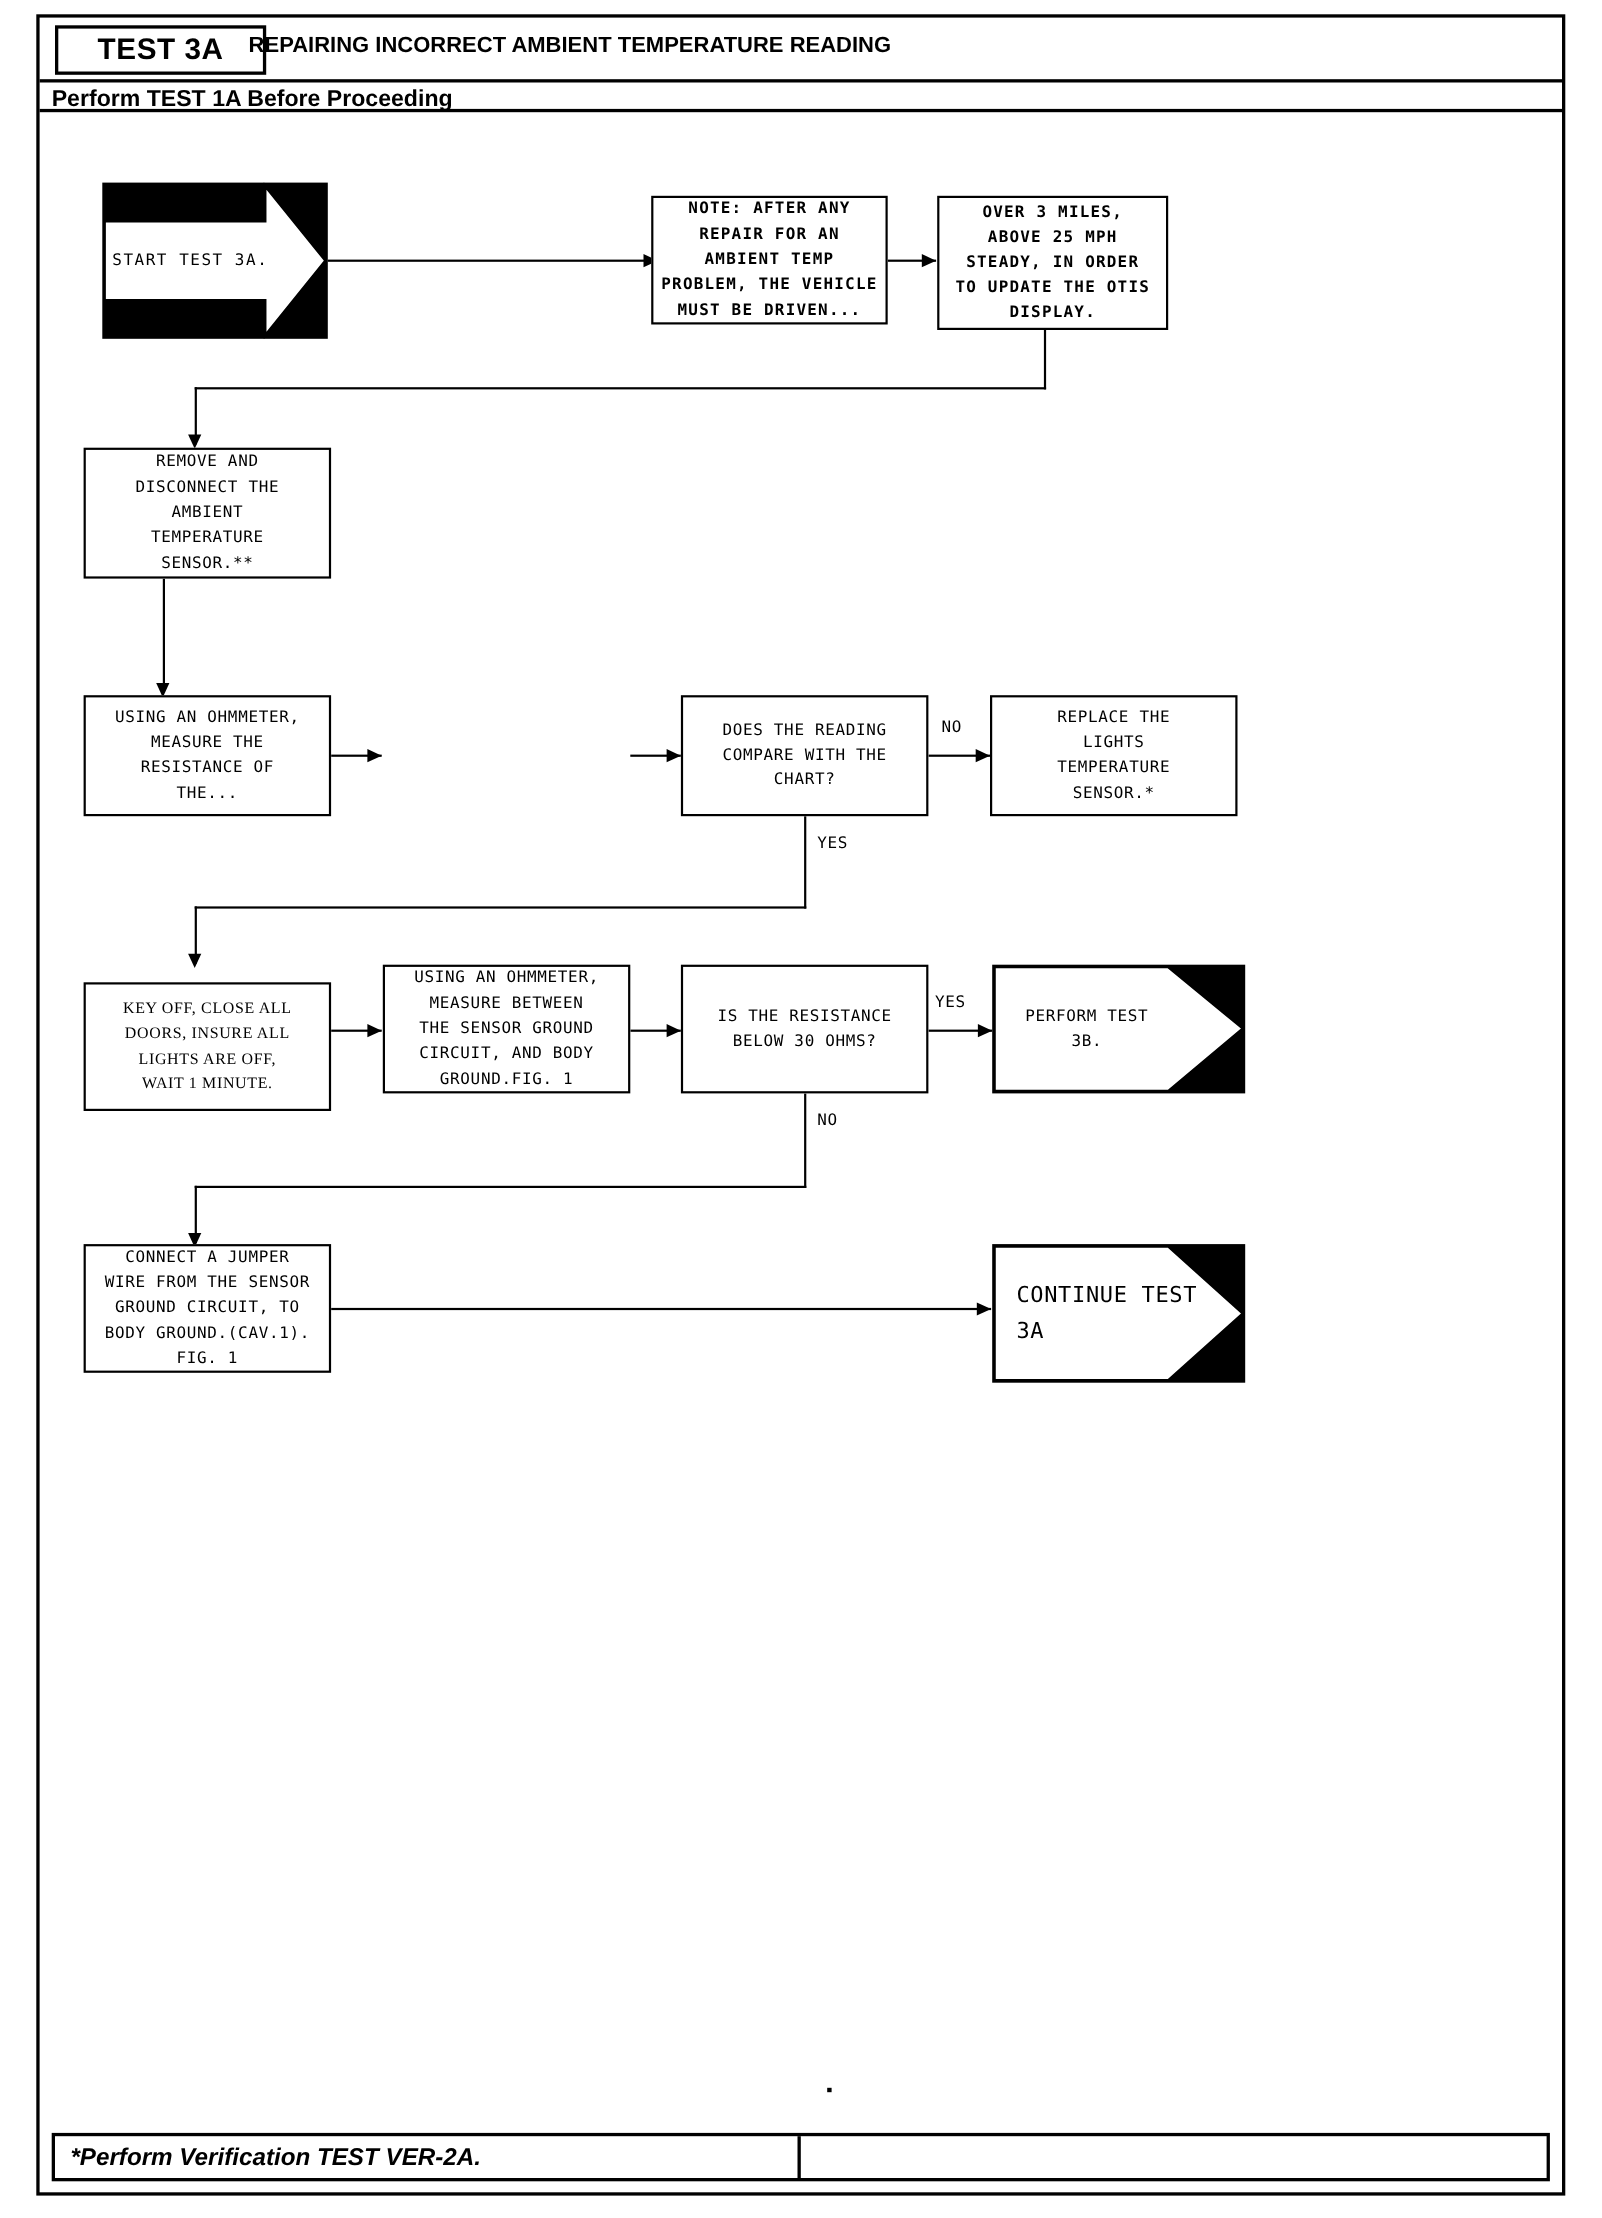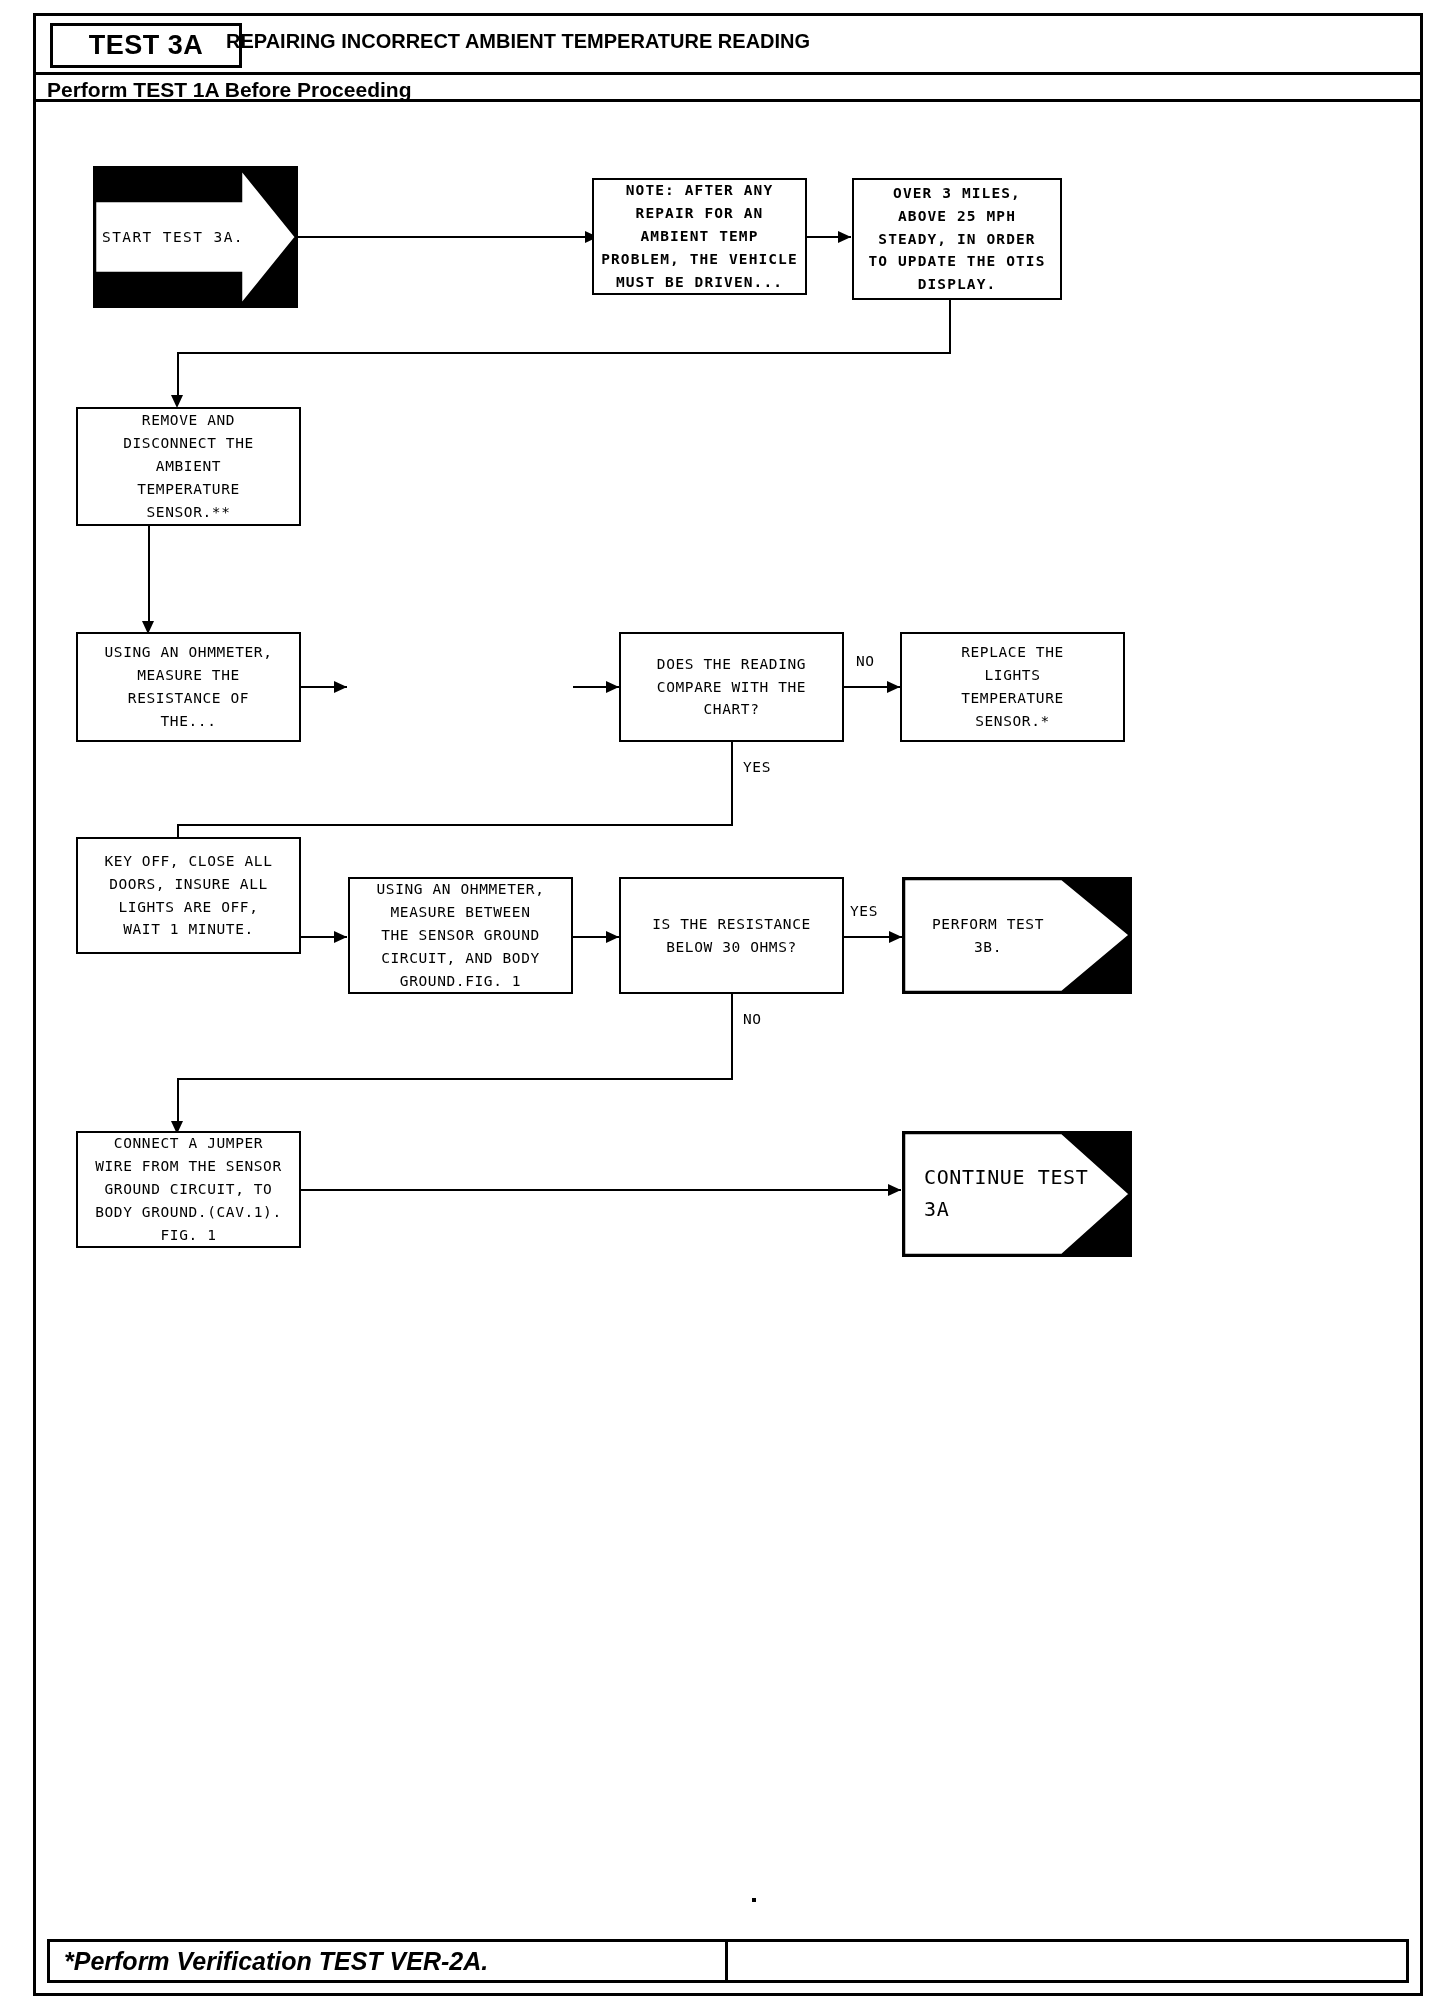--- a/index.html
+++ b/index.html
@@ -133,21 +133,21 @@
   .footer {
     position: absolute;
     left: 11px; bottom: 10px;
     width: 1362px; height: 44px;
     border: 3px solid #000;
     box-sizing: border-box;
     display: flex;
   }
   .footer-cell {
     display: flex; align-items: center;
-    font-size: 25px; font-weight: bold; font-style: italic;
+    font-size: 22px; font-weight: bold; font-style: italic;
     padding-left: 14px;
     box-sizing: border-box;
   }
   .footer-cell.left  { width: 50%; border-right: 3px solid #000; }
   .footer-cell.right { width: 50%; }
 
   .stray-dot {
     position: absolute;
     left: 716px; top: 1882px;
     width: 4px; height: 4px;
@@ -233,21 +233,21 @@
 LIGHTS
 TEMPERATURE
 SENSOR.*</div>
 
     <div class="vline" style="left:695px; top:637px; height:84px;"></div>
     <div class="branch-label" style="left:705px; top:654px;">YES</div>
     <div class="hline" style="left:141px; top:719px; width:556px;"></div>
     <div class="vline" style="left:141px; top:719px; height:52px;"></div>
     <div class="arrowhead-d" style="left:135px; top:762px;"></div>
 
-    <div class="node" style="left:40px; top:732px; width:225px; height:117px;">KEY OFF, CLOSE ALL
+    <div class="node" style="left:40px; top:788px; width:225px; height:117px;font-family:Liberation Serif, serif;">KEY OFF, CLOSE ALL
 DOORS, INSURE ALL
 LIGHTS ARE OFF,
 WAIT 1 MINUTE.</div>
 
     <div class="hline" style="left:265px; top:831px; width:46px;"></div>
     <div class="arrowhead-r" style="left:298px; top:826px;"></div>
 
     <div class="node" style="left:312px; top:772px; width:225px; height:117px;">USING AN OHMMETER,
 MEASURE BETWEEN
 THE SENSOR GROUND

